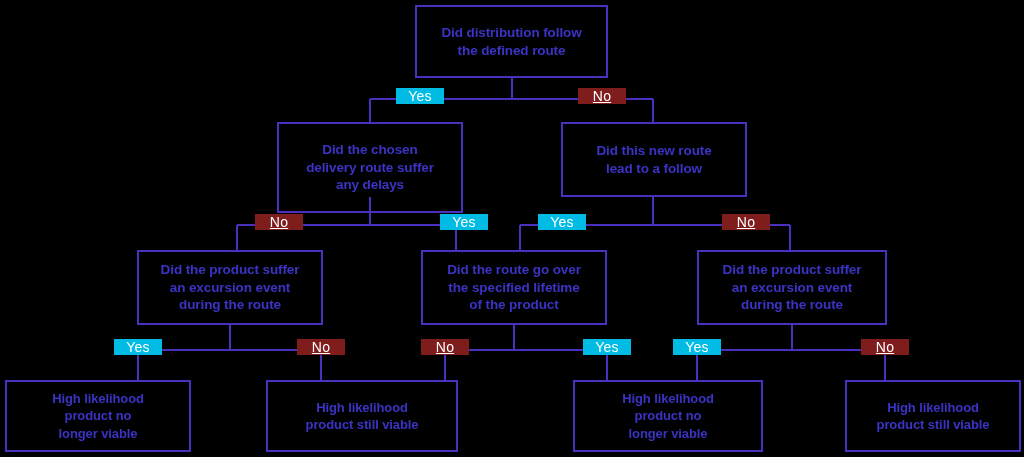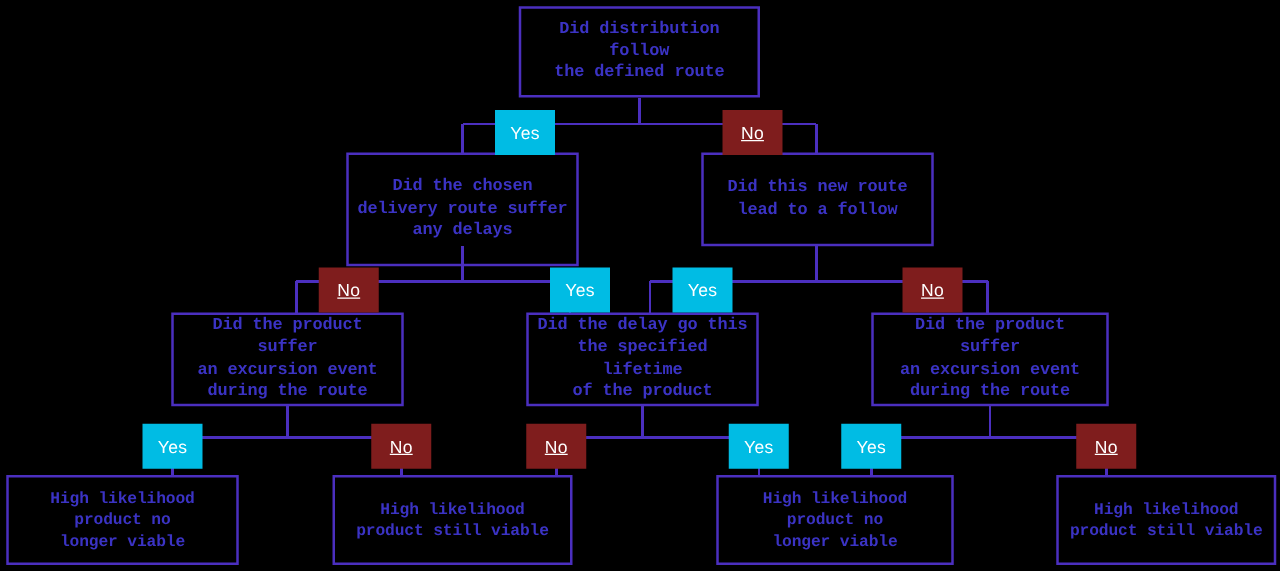--- a/index.html
+++ b/index.html
@@ -30,21 +30,21 @@
   .node-box {
     position: absolute;
     box-sizing: border-box;
     border: 2px solid #4B2FBF;
     background: transparent;
     display: flex;
     align-items: center;
     justify-content: center;
     text-align: center;
     color: #3B33C4;
-    font-family: Liberation Mono, monospace;
+    font-family: Liberation Sans, sans-serif;
     font-weight: bold;
     font-size: 13.5px;
     line-height: 1.32;
     letter-spacing: -0.1px;
     padding: 2px 6px;
   }
   .node-box.leaf {
     font-size: 13px;
   }
   .node-label {
@@ -55,21 +55,21 @@
     position: absolute;
     box-sizing: border-box;
     display: flex;
     align-items: center;
     justify-content: center;
     color: #FFFFFF;
     font-family: "Liberation Sans", sans-serif;
     font-weight: normal;
     font-size: 14px;
     line-height: 1;
-    height: 36px;
+    height: 16px;
     letter-spacing: 0.2px;
   }
   .edge-badge.yes {
     background: #00BCE4;
   }
   .edge-badge.no {
     background: #7f1d1d;
     text-decoration: underline;
   }
 </style>
@@ -118,21 +118,21 @@
       <div class="node-box" style="left: 561px; top: 122px; width: 186px; height: 75px;">
         <span class="node-label">Did this new route
 lead to a follow</span>
       </div>
       <div class="node-box" style="left: 137px; top: 250px; width: 186px; height: 75px;">
         <span class="node-label">Did the product suffer
 an excursion event
 during the route</span>
       </div>
       <div class="node-box" style="left: 421px; top: 250px; width: 186px; height: 75px;">
-        <span class="node-label">Did the delay go this
+        <span class="node-label">Did the route go over
 the specified lifetime
 of the product</span>
       </div>
       <div class="node-box" style="left: 697px; top: 250px; width: 190px; height: 75px;">
         <span class="node-label">Did the product suffer
 an excursion event
 during the route</span>
       </div>
       <div class="node-box leaf" style="left: 5px; top: 380px; width: 186px; height: 72px;">
         <span class="node-label">High likelihood

